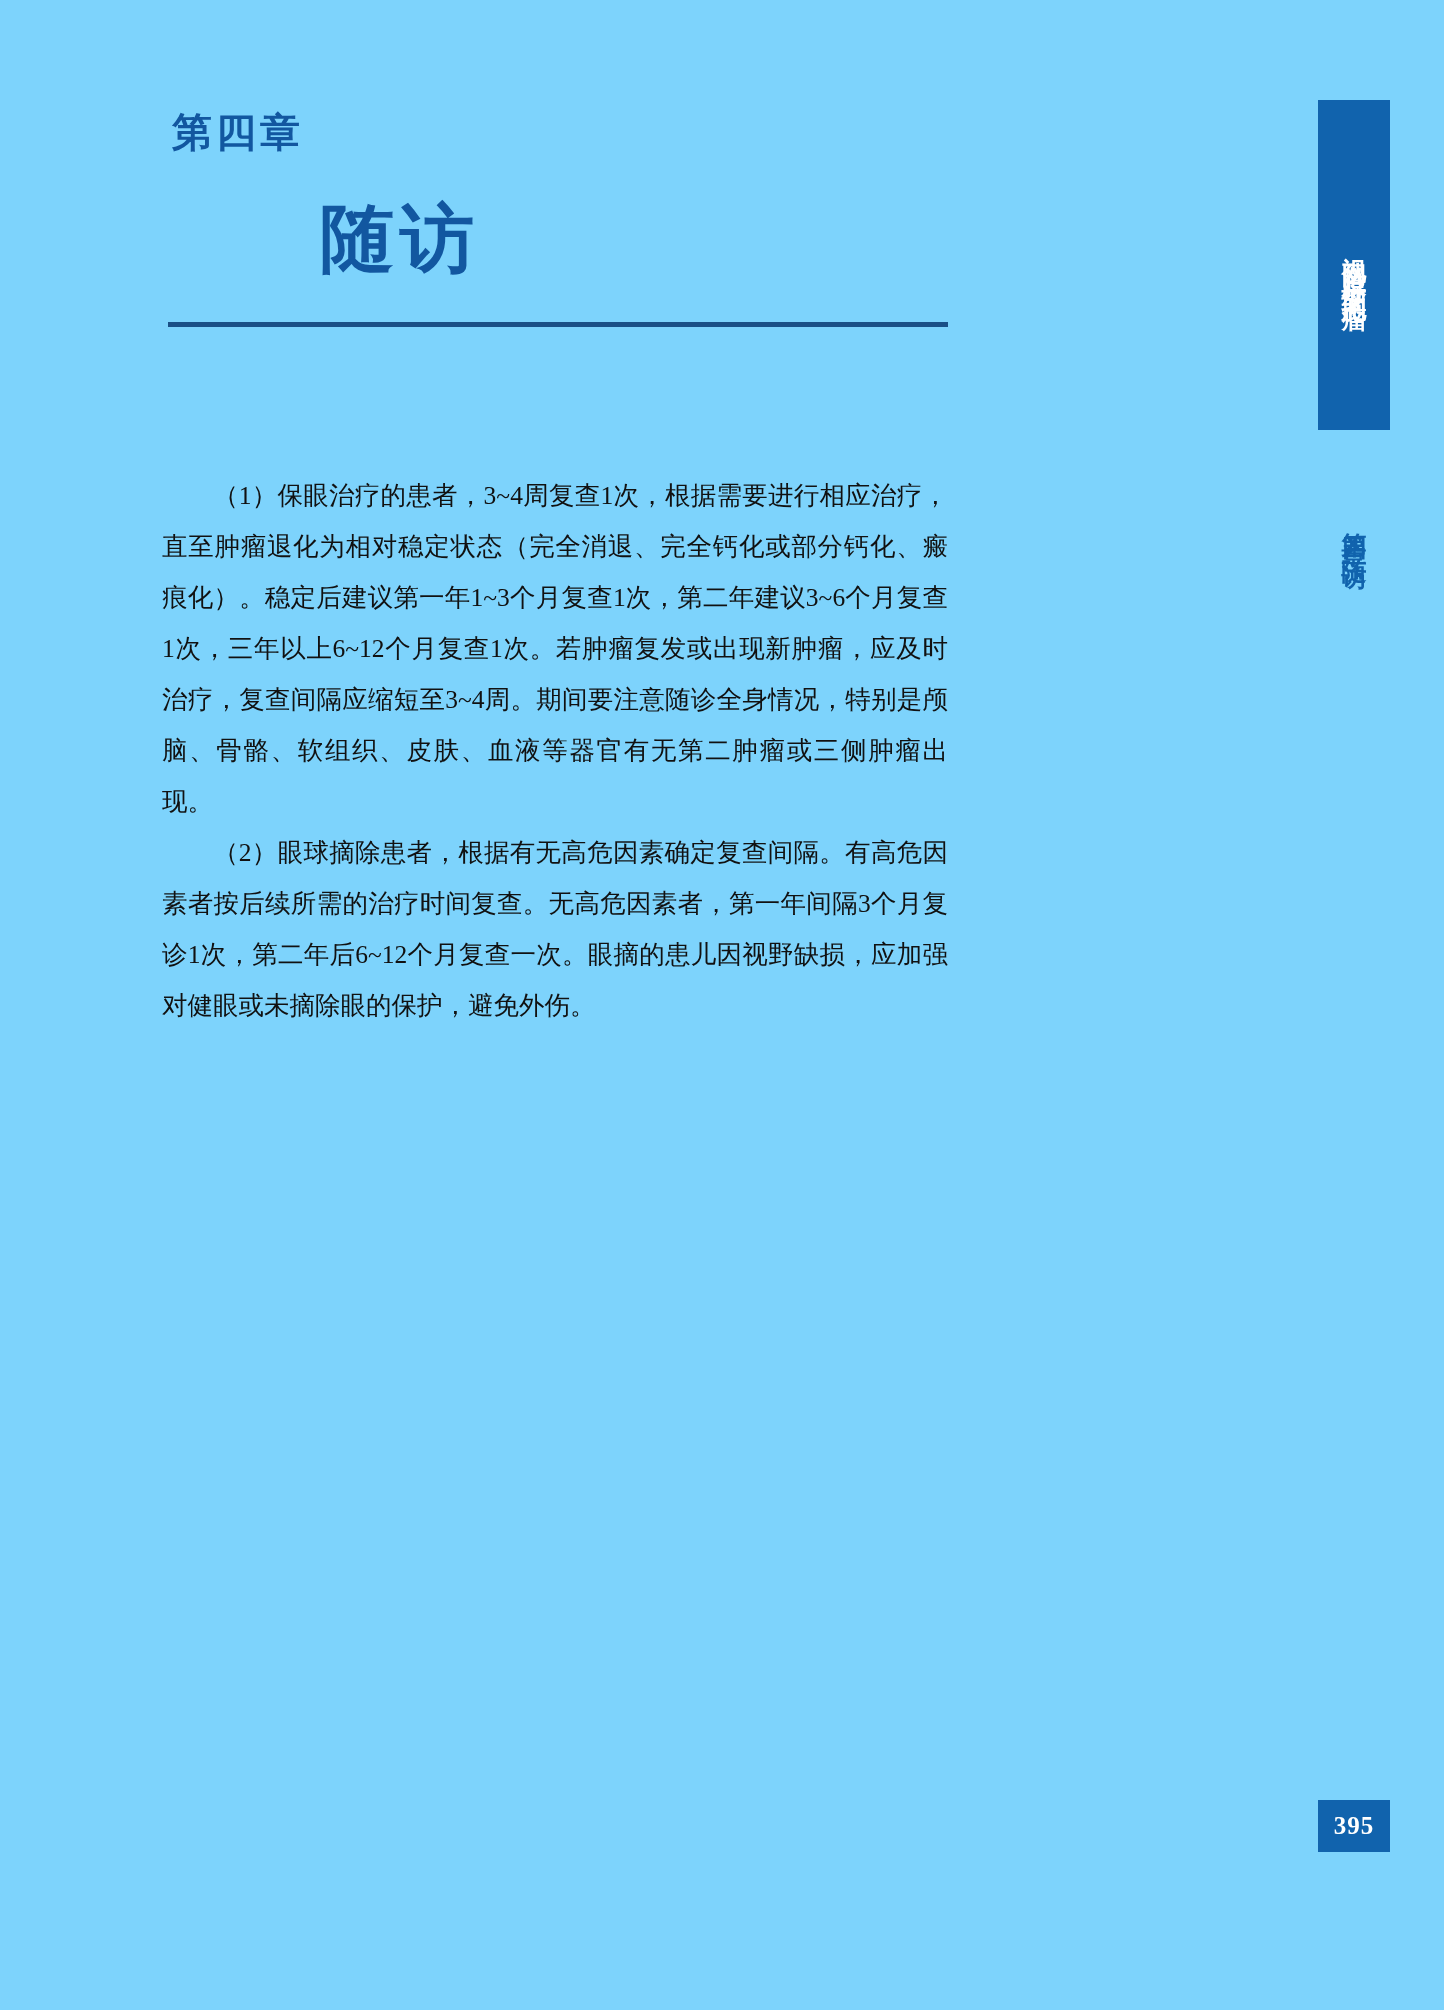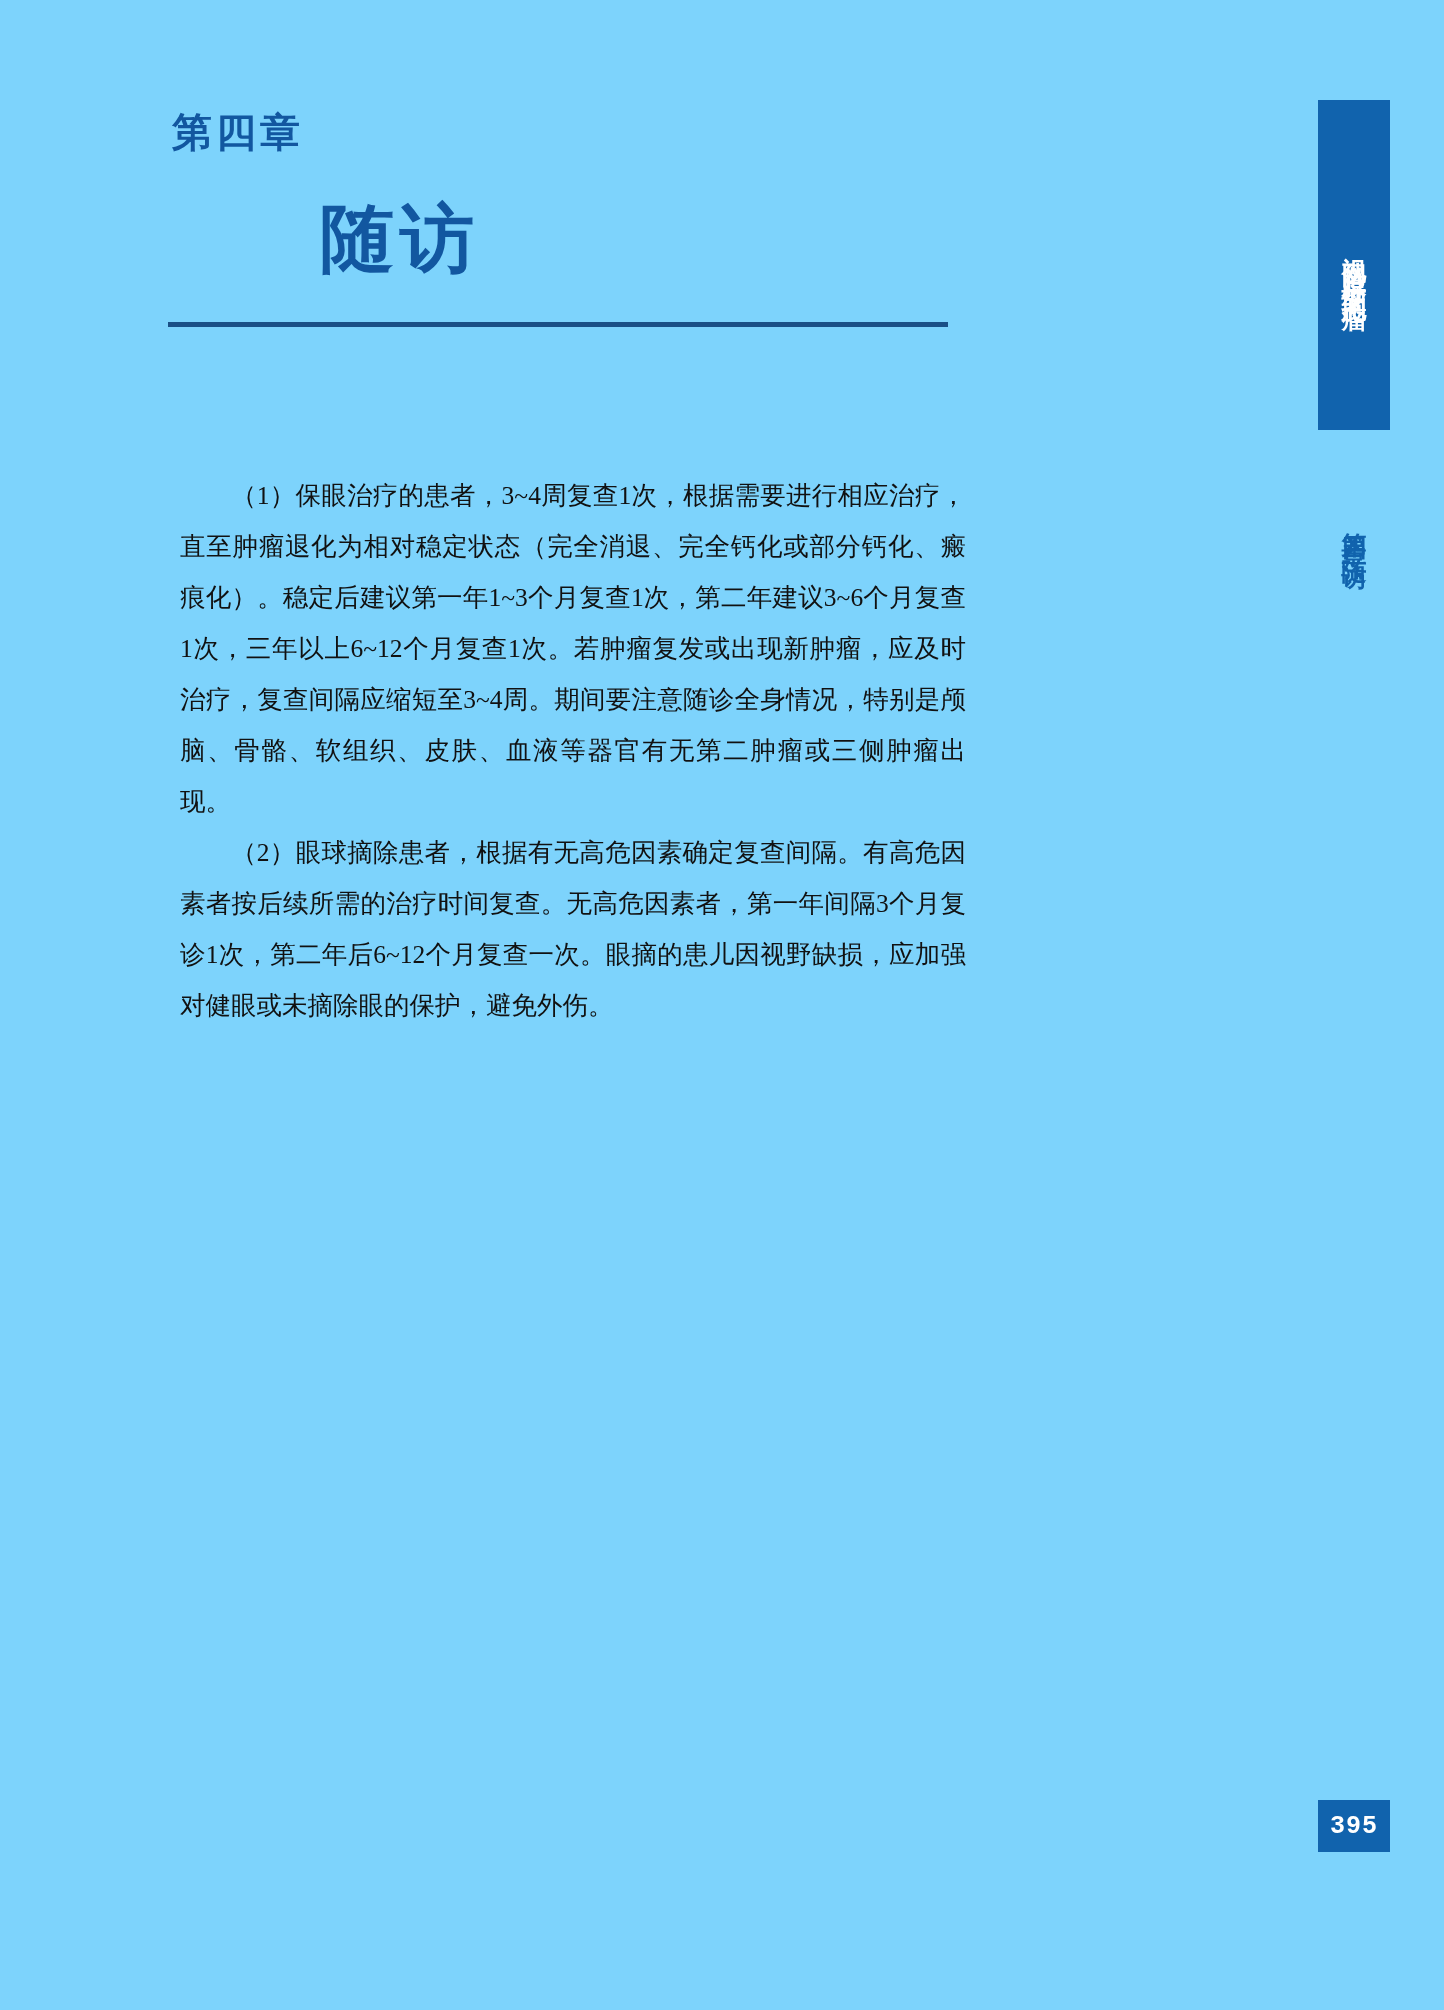--- a/index.html
+++ b/index.html
@@ -50,21 +50,21 @@
     left: 168px;
     top: 322px;
     width: 780px;
     height: 5px;
     background: #1a4f86;
   }
 
   
   .body-text {
     position: absolute;
-    left: 180px;
+    left: 162px;
     top: 470px;
     width: 786px;
     font-size: 25.5px;
     line-height: 51px;
     text-align: justify;
     text-justify: inter-ideograph;
     color: #111111;
   }
 
   .body-text p {
@@ -114,21 +114,21 @@
   }
 
   .page-number {
     position: absolute;
     left: 1318px;
     top: 1800px;
     width: 72px;
     height: 52px;
     background: #1163ad;
     color: #ffffff;
-    font-family: Liberation Mono, monospace;
+    font-family: Liberation Serif, serif;
     font-weight: bold;
     font-size: 25px;
     display: flex;
     align-items: center;
     justify-content: center;
     letter-spacing: 1px;
   }
 </style>
 </head>
 <body>

